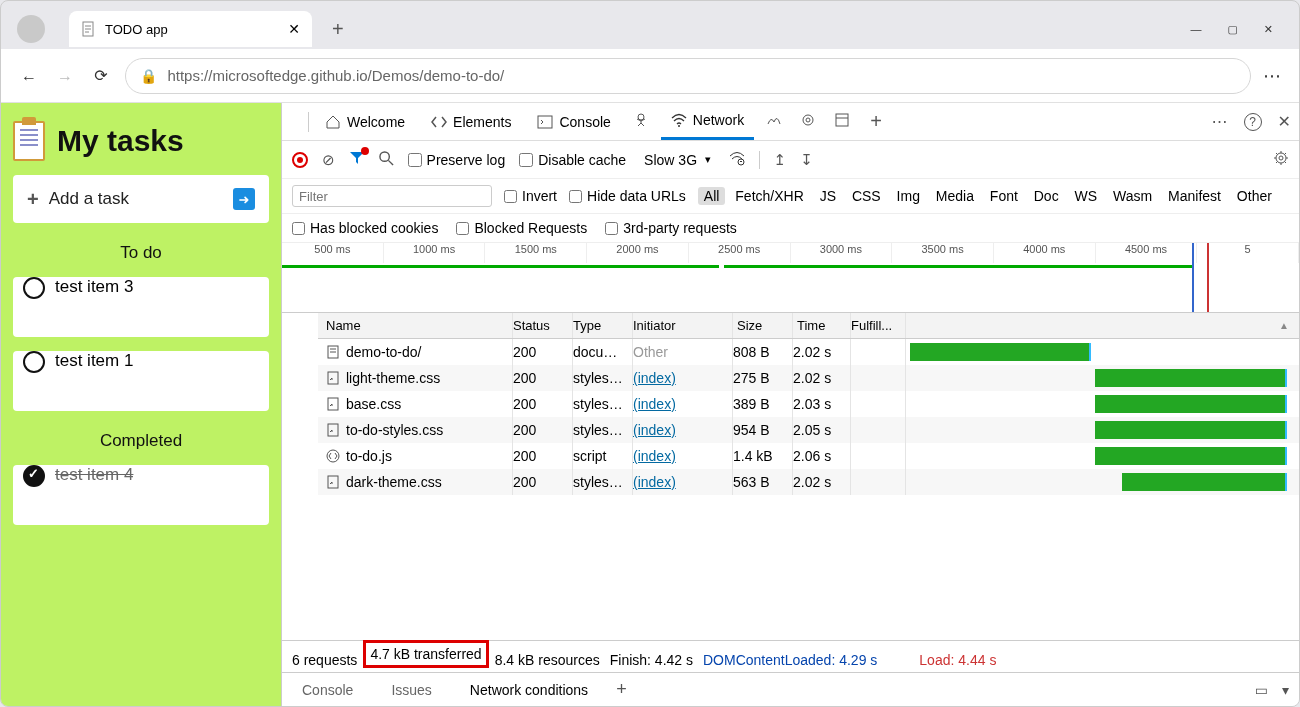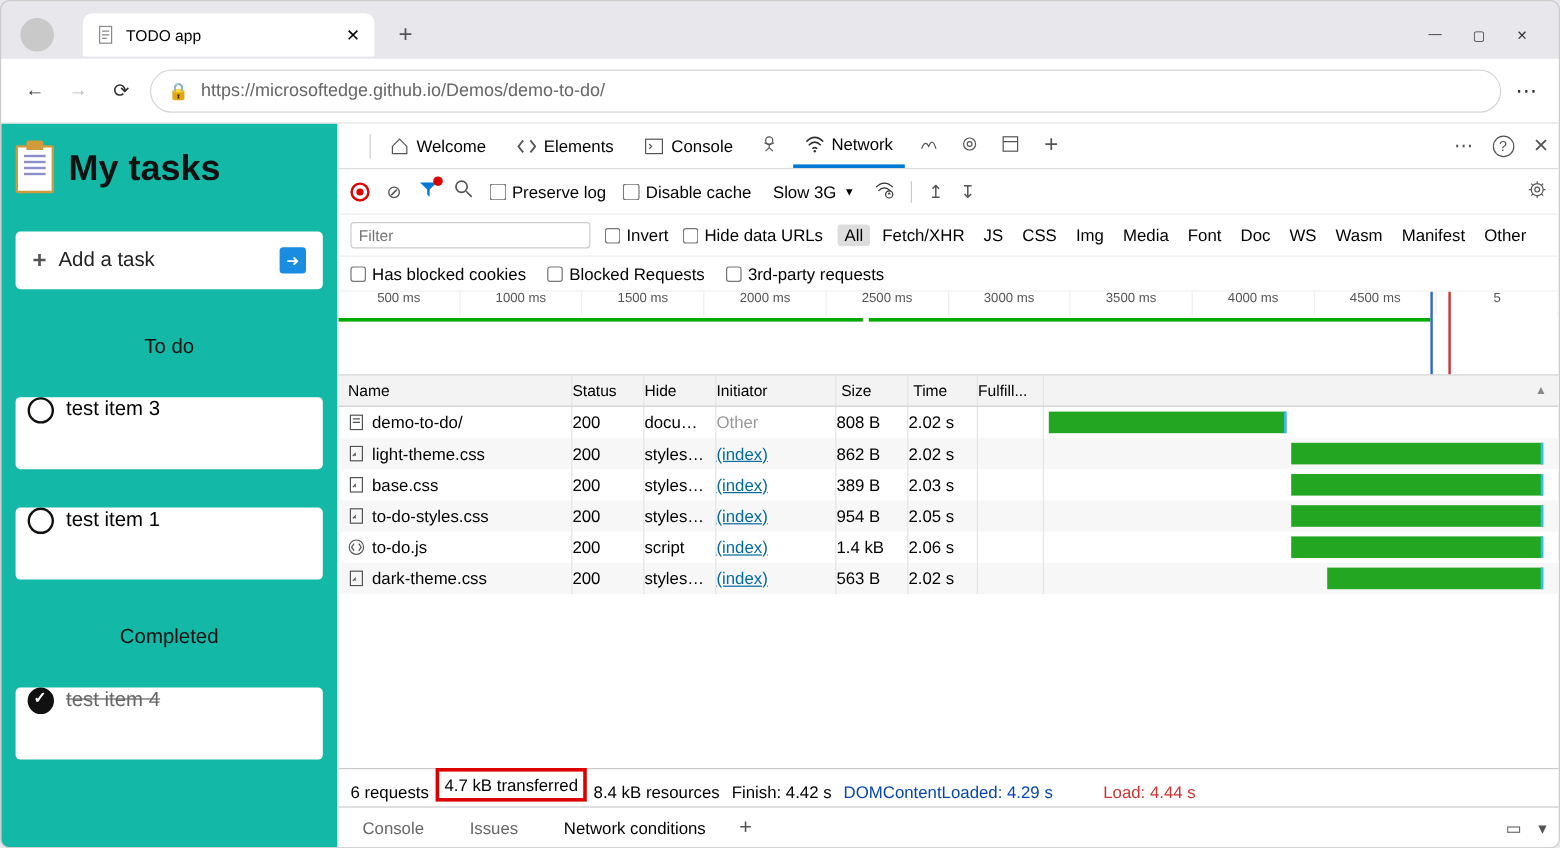--- a/index.html
+++ b/index.html
@@ -20,21 +20,21 @@
   .nav-btn { width: 24px; text-align: center; cursor: pointer; font-size: 16px; color: #333; }
   .nav-btn.dim { color: #bbb; }
   .addressfield { flex: 1; height: 36px; border: 1px solid #d6d6d6; border-radius: 18px; display: flex; align-items: center; padding: 0 14px; gap: 10px; color: #666; font-size: 15px; }
   .addressfield .lock { font-size: 14px; }
   .more-btn { font-size: 18px; letter-spacing: 2px; cursor: pointer; color: #333; }
   
   
   .content { flex: 1; display: flex; overflow: hidden; }
   
   
-  .app-left { width: 280px; background: #14b8a6; padding: 18px 12px; display: flex; flex-direction: column; gap: 32px; }
+  .app-left { width: 280px; background: #bef264; padding: 18px 12px; display: flex; flex-direction: column; gap: 14px; }
   .app-title-row { display: flex; align-items: center; gap: 12px; }
   .app-title-icon { width: 32px; height: 40px; background: #fff; border: 2px solid #d19a3a; border-radius: 2px; position: relative; }
   .app-title-icon::before { content: ""; position: absolute; top: -6px; left: 50%; transform: translateX(-50%); width: 14px; height: 8px; background: #d19a3a; border-radius: 2px 2px 0 0; }
   .app-title-icon::after { content: ""; position: absolute; top: 6px; left: 5px; right: 5px; height: 2px; background: #8a8fca; box-shadow: 0 5px 0 #8a8fca, 0 10px 0 #8a8fca, 0 15px 0 #8a8fca; }
   .app-title { font-size: 30px; font-weight: 700; color: #111; }
   .add-task { background: #fff; border-radius: 4px; height: 48px; display: flex; align-items: center; padding: 0 14px; font-size: 17px; color: #222; cursor: pointer; }
   .add-task .plus { font-size: 20px; color: #555; margin-right: 10px; font-weight: bold; }
   .add-task .go { margin-left: auto; width: 22px; height: 22px; background: #1a8de0; border-radius: 3px; color: #fff; display: flex; align-items: center; justify-content: center; font-size: 13px; }
   .section-label { text-align: center; font-size: 17px; color: #111; margin-top: 6px; }
   .task-item { background: #fff; border-radius: 4px; height: 60px; display: flex; align-items: flex-start; padding: 0 10px; gap: 10px; font-size: 17px; }
@@ -73,21 +73,21 @@
   .dt-filterbar2 { padding: 6px 10px; display: flex; align-items: center; gap: 18px; border-bottom: 1px solid #eee; font-size: 14px; }
   .dt-filterbar2 label { display: flex; align-items: center; gap: 5px; cursor: pointer; }
   
   .dt-timeline { height: 70px; border-bottom: 1px solid #ccc; position: relative; overflow: hidden; }
   .dt-timeline .ticks { display: flex; height: 20px; font-size: 11px; color: #555; }
   .dt-timeline .ticks span { flex: 1; text-align: center; border-right: 1px solid #eee; }
   .dt-timeline .greenbar { position: absolute; height: 3px; background: #0a0; top: 22px; }
   .dt-timeline .blueline { position: absolute; width: 2px; background: #36c; top: 0; bottom: 0; }
   .dt-timeline .redline { position: absolute; width: 2px; background: #c33; top: 0; bottom: 0; }
   
-  .dt-table { flex: 1; display: flex; flex-direction: column; overflow: hidden; }
+  .dt-table { flex: 1; display: flex; flex-direction: column; overflow: hidden; margin-left: 36px; }
   .dt-table-head, .dt-table-row { display: flex; align-items: center; height: 26px; font-size: 14px; }
   .dt-table-head { background: #f3f3f3; border-bottom: 1px solid #ccc; font-size: 13px; position: relative; }
   .dt-table-head .sort { position: absolute; right: 10px; font-size: 10px; color: #888; }
   .dt-table-row:nth-child(even) { background: #f7f7f7; }
   .col-name { width: 195px; padding-left: 8px; display: flex; align-items: center; gap: 6px; overflow: hidden; }
   .col-status { width: 60px; }
   .col-type { width: 60px; overflow: hidden; text-overflow: ellipsis; white-space: nowrap; }
   .col-init { width: 100px; }
   .col-init a { color: #0369a1; text-decoration: underline; }
   .col-init .other { color: #999; }
@@ -316,21 +316,21 @@
       <div class="greenbar" style="left:0;width:43%"></div>
       <div class="greenbar" style="left:43.5%;width:46%"></div>
       <div class="blueline" style="left:89.5%"></div>
       <div class="redline" style="left:91%"></div>
     </div>
 
     <div class="dt-table">
       <div class="dt-table-head">
         <div class="col-name cell-border">Name</div>
         <div class="col-status cell-border">Status</div>
-        <div class="col-type cell-border">Hide</div>
+        <div class="col-type cell-border">Type</div>
         <div class="col-init cell-border">Initiator</div>
         <div class="col-size cell-border" style="text-align:left;padding-left:4px">Size</div>
         <div class="col-time cell-border" style="text-align:left;padding-left:4px">Time</div>
         <div class="col-fulfill cell-border">Fulfill...</div>
         <span class="sort">▲</span>
       </div>
       <div id="rows-container" style="flex:1;overflow:auto">
           <div class="dt-table-row">
     <div class="col-name cell-border">
               <span class="file-ic"><svg viewBox="0 0 14 14">
@@ -358,21 +358,21 @@
                   <rect x="2" y="1" width="10" height="12" fill="none" stroke="#555"></rect>
                   <path d="M4 9 L6 7 L6 9" fill="none" stroke="#555"></path>
                 </svg></span>
               <span>light-theme.css</span>
             </div>
     <div class="col-status cell-border">200</div>
     <div class="col-type cell-border">styles…</div>
     <div class="col-init cell-border">
               <a>(index)</a>
             </div>
-    <div class="col-size cell-border">862 B</div>
+    <div class="col-size cell-border">275 B</div>
     <div class="col-time cell-border">2.02 s</div>
     <div class="col-fulfill cell-border"></div>
     <div class="col-waterfall">
               <div class="wfbar" style="left:48%;width:49%"></div>
             </div>
           </div>
           <div class="dt-table-row">
     <div class="col-name cell-border">
               <span class="file-ic"><svg viewBox="0 0 14 14">
                   <rect x="2" y="1" width="10" height="12" fill="none" stroke="#555"></rect>

